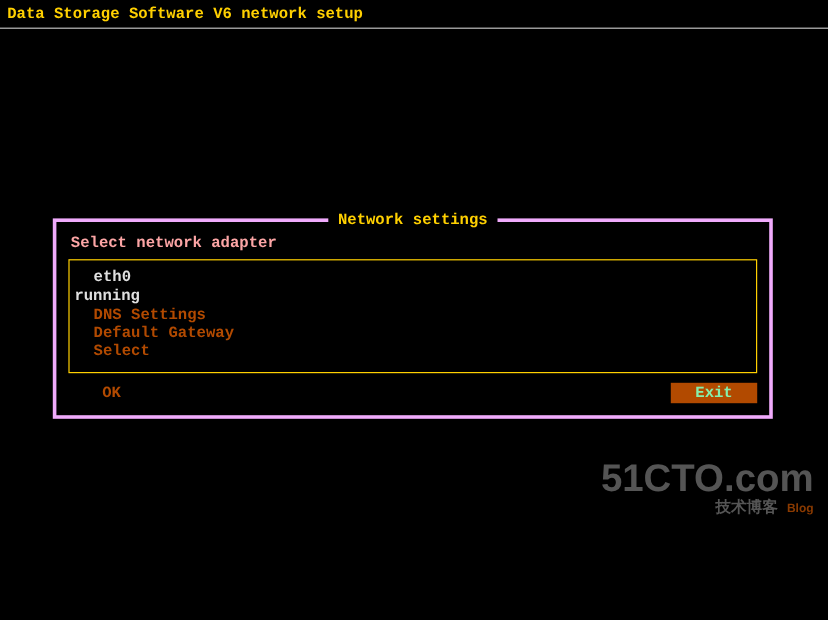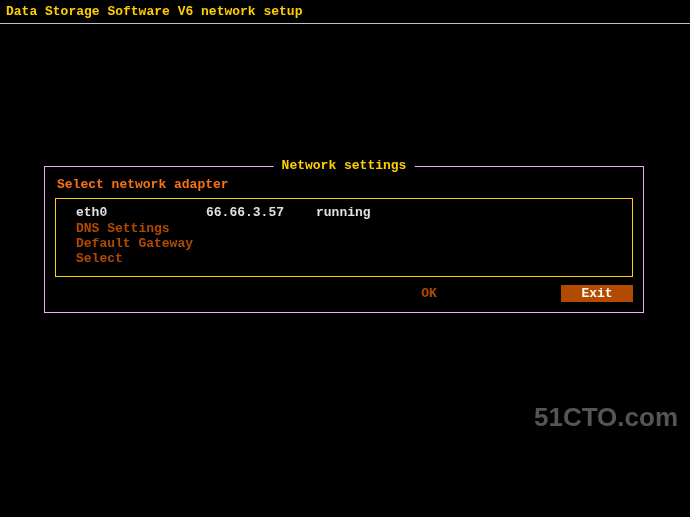--- a/index.html
+++ b/index.html
@@ -28,87 +28,89 @@
     border-top: 1px solid #bfbfbf;
     margin: 2px 0 0 0;
   }
   .panel-wrap {
     position: absolute;
     left: 44px;
     top: 166px;
     width: 600px;
   }
   .panel {
-    border: 1px solid #f0abfc;
+    border: 3px solid #f0abfc;
     padding: 8px 10px 10px 10px;
     position: relative;
+    margin-top: 16px;
   }
   .panel-title {
     position: absolute;
     top: -9px;
     left: 50%;
     transform: translateX(-50%);
     background: #000;
     color: #ffd000;
     padding: 0 8px;
     white-space: nowrap;
   }
   .instruction {
-    color: #f97316;
+    color: #fca5a5;
     margin: 2px 0 6px 2px;
   }
   .listbox {
     border: 1px solid #ffd000;
     padding: 6px 4px 10px 4px;
     margin: 0 0 8px 0;
   }
   .row {
     display: flex;
     line-height: 16px;
+    flex-direction: column;
   }
   .col-name   { width: 130px; padding-left: 16px; }
   .col-ip     { width: 110px; }
   .col-dhcp   { width: 200px; }
   .col-status { flex: 1; padding-right: 12px; }
   .menu-item {
     color: #b24a00;
     padding-left: 16px;
     line-height: 15px;
   }
   .button-row {
     display: flex;
-    justify-content: flex-end;
+    justify-content: space-between;
     gap: 96px;
     margin-top: 4px;
   }
   .btn {
     min-width: 48px;
     text-align: center;
     padding: 1px 12px;
   }
   .btn-ok {
     color: #b24a00;
     background: transparent;
   }
   .btn-exit {
-    color: #ffffff;
+    color: #86efac;
     background: #b24a00;
   }
   .watermark {
     position: absolute;
     right: 12px;
     bottom: 10px;
     text-align: right;
     font-family: Arial, sans-serif;
     color: #555;
     line-height: 1;
     pointer-events: none;
   }
   .wm-top {
-    font-size: 26px;
+    font-size: 32px;
     font-weight: bold;
     letter-spacing: 0;
   }
   .wm-bot {
     font-size: 13px;
     margin-top: 2px;
   }
   .wm-blog {
     font-size: 10px;
     color: #8a3a00;
@@ -124,32 +126,35 @@
   <hr class="hr">
 
   <div class="panel-wrap">
     <div class="panel">
       <div class="panel-title">Network settings</div>
       <div class="instruction">Select network adapter</div>
 
       <div class="listbox">
         <div class="row">
           <div class="col-name">eth0</div>
-          <div class="col-ip">66.66.3.57</div>
           <div class="col-status">running</div>
         </div>
         <div class="menu-item">DNS Settings</div>
         <div class="menu-item">Default Gateway</div>
         <div class="menu-item">Select</div>
       </div>
 
       <div class="button-row">
         <div class="btn btn-ok">OK</div>
         <div class="btn btn-exit">Exit</div>
       </div>
     </div>
   </div>
 
   <div class="watermark">
     <div class="wm-top">51CTO.com</div>
+    <div class="wm-bot">
+      <span>技术博客</span>
+      <span class="wm-blog">Blog</span>
+    </div>
   </div>
 
 </div>
 
 </body></html>

